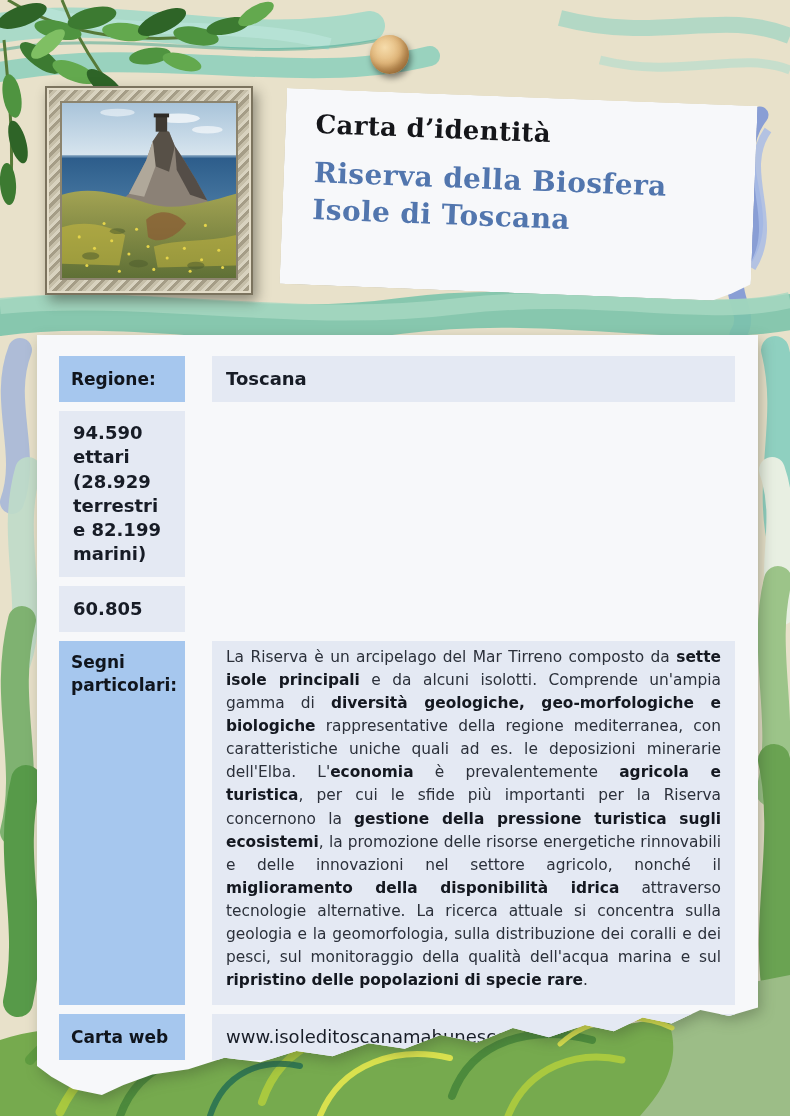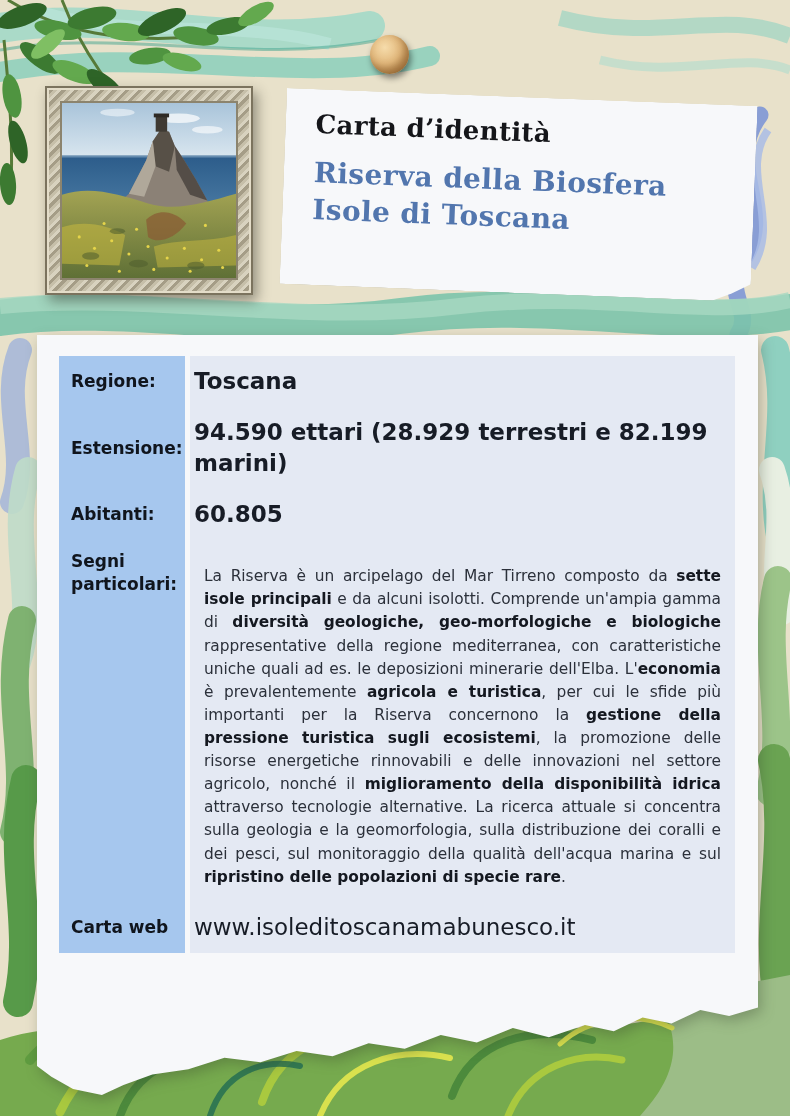--- a/index.html
+++ b/index.html
@@ -46,34 +46,34 @@
     color:var(--accent_blue,#5276ae);margin-top:16px;letter-spacing:.4px;
   }
 
   
   .paper{filter:drop-shadow(3px 5px 7px rgba(50,60,40,.32));position:absolute;left:37px;top:335px;width:721px;height:760px;}
   .paper-inner{
     width:100%;height:100%;background:var(--paper,#f7f8fa);box-sizing:border-box;
     clip-path:polygon(0 0,100% 0,100% 88.5%,96% 89.6%,92% 88.8%,88% 90.6%,84% 89.8%,80% 91.6%,76% 90.8%,71% 92.4%,66% 91.2%,61% 93.1%,56% 92.1%,51% 93.9%,46% 93.2%,41% 94.9%,36% 94.2%,31% 95.7%,26% 95.1%,21% 96.6%,16% 97.3%,12% 98.7%,9% 100%,5% 99.2%,2% 97.6%,0 96.2%);
     padding:21px 23px 0 22px;
   }
-  .row{display:grid;grid-template-columns:126px 1fr;column-gap:5px;}
+  .row{display:grid;grid-template-columns:126px 1fr;column-gap:27px;margin-bottom:9px;}
   .cell-label{
     background:var(--label_bg,#a6c7ee);color:#10151d;font-weight:700;font-size:17px;
     padding:10px 12px;box-sizing:border-box;min-height:46px;display:flex;align-items:flex-start;line-height:1.35;
   }
   .row.simple .cell-label{align-items:center;}
   .cell-value{
-    background:var(--value_bg,#e4e9f3);color:#171c26;font-weight:700;font-size:23px;
-    padding:10px 4px;box-sizing:border-box;min-height:46px;display:flex;align-items:center;line-height:1.35;
+    background:var(--value_bg,#e4e9f3);color:#171c26;font-weight:700;font-size:18px;
+    padding:10px 14px;box-sizing:border-box;min-height:46px;display:flex;align-items:center;line-height:1.35;
   }
   .cell-value.plain{font-weight:400;}
   .cell-value.para{
     display:block;font-weight:400;font-size:15.4px;line-height:1.5;color:#2b303a;
-    text-align:justify;padding:25px 14px 13px 14px;
+    text-align:justify;padding:5px 14px 13px 14px;
   }
   .cell-value.para b{color:#141820;}
 </style>
 </head>
 <body>
 
 <svg class="bg-svg" viewBox="0 0 790 1116" preserveAspectRatio="none" aria-hidden="true">
   <rect x="0" y="0" width="790" height="1116" fill="#e8e1ca"></rect>
 
   <path d="M0,28 C120,8 240,52 370,26" stroke="#9fd8c8" stroke-width="30" fill="none" opacity="0.85" stroke-linecap="round"></path>
@@ -213,26 +213,24 @@
 
 <div class="paper">
   <div class="paper-inner">
 
     <div class="row simple">
       <div class="cell-label">Regione:</div>
       <div class="cell-value">Toscana</div>
     </div>
 
     <div class="row simple">
-      <div class="cell-label">Estensione:</div>
       <div class="cell-value">94.590 ettari (28.929 terrestri e 82.199 marini)</div>
     </div>
 
     <div class="row simple">
-      <div class="cell-label">Abitanti:</div>
       <div class="cell-value">60.805</div>
     </div>
 
 
     <div class="row">
       <div class="cell-label">Segni particolari:</div>
       <div class="cell-value para"><span>La Riserva è un arcipelago del Mar Tirreno composto da </span><b>sette isole principali</b><span> e da alcuni isolotti. Comprende un'ampia gamma di </span><b>diversità geologiche, geo-morfologiche e biologiche</b><span> rappresentative della regione mediterranea, con caratteristiche uniche quali ad es. le deposizioni minerarie dell'Elba. L'</span><b>economia</b><span> è prevalentemente </span><b>agricola e turistica</b><span>, per cui le sfide più importanti per la Riserva concernono la </span><b>gestione della pressione turistica sugli ecosistemi</b><span>, la promozione delle risorse energetiche rinnovabili e delle innovazioni nel settore agricolo, nonché il </span><b>miglioramento della disponibilità idrica</b><span> attraverso tecnologie alternative. La ricerca attuale si concentra sulla geologia e la geomorfologia, sulla distribuzione dei coralli e dei pesci, sul monitoraggio della qualità dell'acqua marina e sul </span><b>ripristino delle popolazioni di specie rare</b><span>.</span></div>
     </div>
 
     <div class="row simple">

